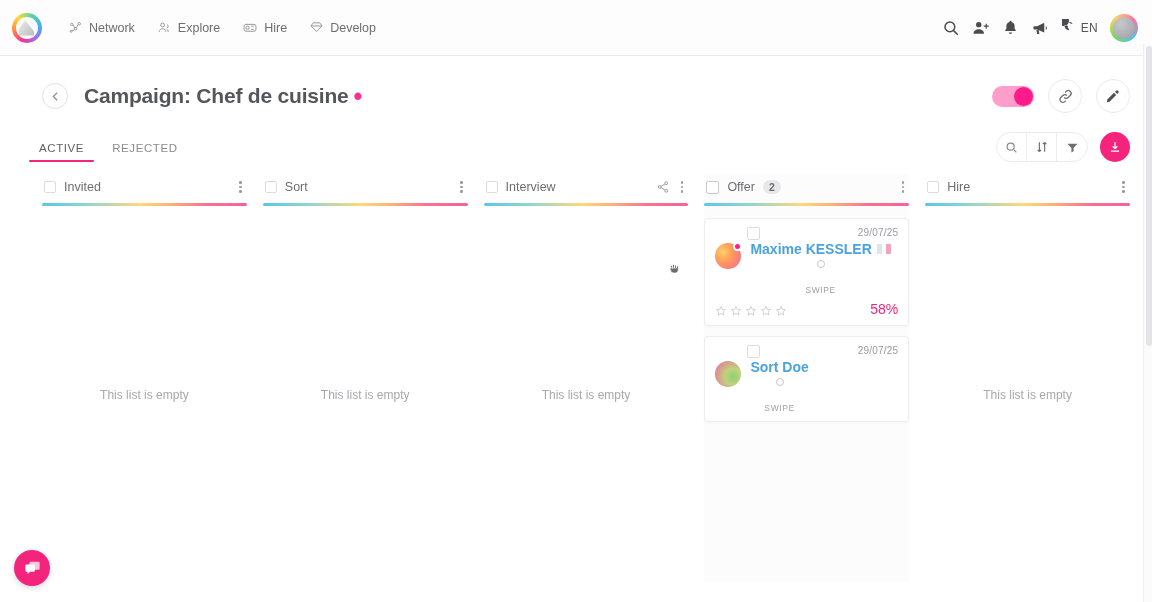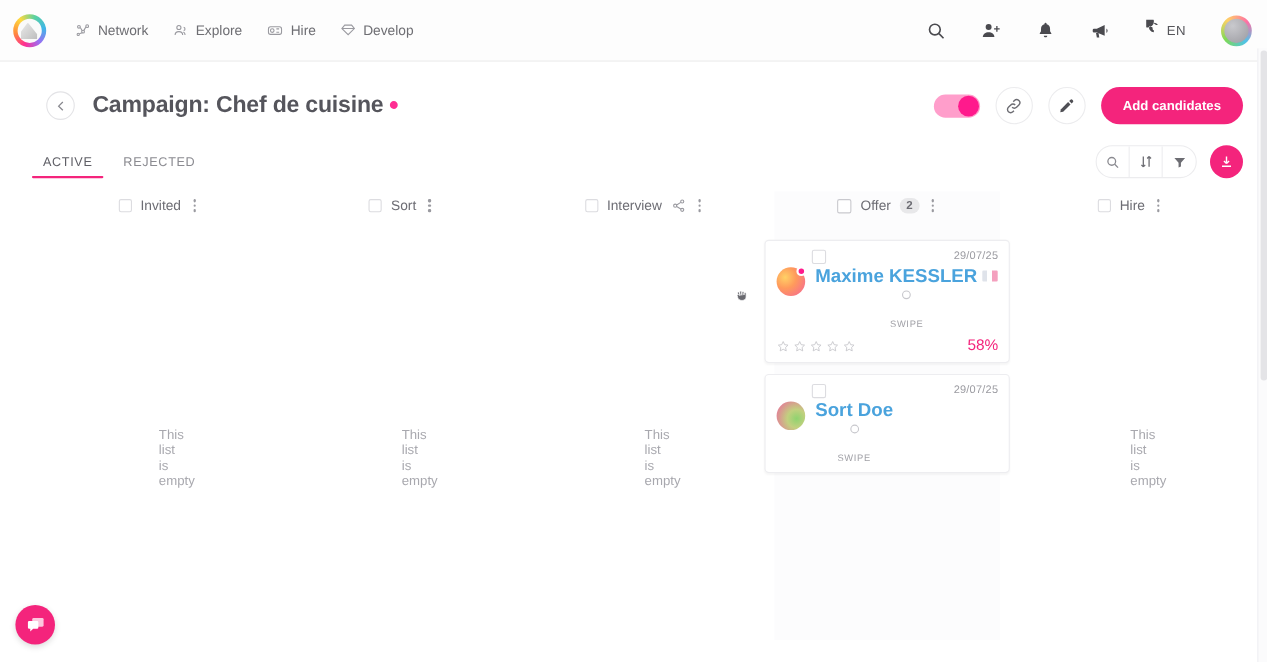--- a/index.html
+++ b/index.html
@@ -42,21 +42,21 @@
   .nav-links { display: flex; align-items: center; gap: 22px; }
   .nav-link {
     display: flex; align-items: center; gap: 6px;
     font-size: 12.5px; color: #6e6e73; cursor: pointer;
     white-space: nowrap;
   }
   .nav-link svg { display: block; }
 
   .topnav-right {
     margin-left: auto;
-    display: flex; align-items: center; gap: 32px;
+    display: flex; align-items: center; gap: 12px;
   }
   .nav-icon { cursor: pointer; display: flex; align-items: center; color: #4a4a4f; }
   .lang-box { display: flex; align-items: center; gap: 5px; cursor: pointer; color: #4a4a4f; }
   .lang-label { font-size: 12px; color: #55555a; letter-spacing: .3px; }
   .avatar-nav {
     width: 28px; height: 28px; border-radius: 50%;
     background: conic-gradient(from 140deg, #4fc3e8, #7ed957, #ffd166, #ff6fa5, #4fc3e8);
     display: flex; align-items: center; justify-content: center;
     cursor: pointer;
   }
@@ -148,21 +148,21 @@
     cursor: pointer;
   }
 
   
   .board {
     display: flex;
     padding: 12px 22px 0 42px;
     gap: 16px;
     height: 420px;
   }
-  .column { flex: 1 1 0; min-width: 0; display: flex; flex-direction: column; align-items: center; }
+  .column { flex: 1 1 0; min-width: 0; display: flex; flex-direction: column; }
   .column.active-drop { background: #fcfcfd; }
   .col-head {
     display: flex; align-items: center; gap: 8px;
     height: 26px; padding: 0 2px;
   }
   .col-check {
     width: 12px; height: 12px; border-radius: 2px;
     border: 1.2px solid #dcdce0; background: #fff; cursor: pointer;
     flex: 0 0 auto;
   }
@@ -215,21 +215,21 @@
   .cand-avatar.a1 { background: radial-gradient(circle at 30% 35%, #ffd166 0%, #ff9a5c 40%, #f4639a 100%); }
   .cand-avatar.a2 { background: radial-gradient(circle at 70% 60%, #8fd36f 0%, #c2d07f 35%, #f05fa0 100%); }
   .avatar-badge {
     position: absolute; right: -1px; top: -1px;
     width: 9px; height: 9px; border-radius: 50%;
     background: #ff1a8c; border: 2px solid #fff;
   }
   .cand-info { min-width: 0; }
   .cand-name-row { display: flex; align-items: center; gap: 5px; }
   .cand-name {
-    font-size: 17px; font-weight: bold; color: #4aa3dd;
+    font-size: 14px; font-weight: bold; color: #4aa3dd;
     white-space: nowrap; cursor: pointer;
   }
   .flag-icon {
     width: 14px; height: 10px; border-radius: 1px;
     background: linear-gradient(to right, #dfe3ea 0%, #dfe3ea 33%, #ffffff 33%, #ffffff 66%, #f4a0be 66%, #f4a0be 100%);
     flex: 0 0 auto;
   }
   .cand-source { display: flex; align-items: center; gap: 17px; margin-top: 3px; flex-direction: column; }
   .src-ring {
     width: 8px; height: 8px; border-radius: 50%;
@@ -401,21 +401,20 @@
       </svg>
     </div>
 
     <div class="round-btn">
       <svg width="16" height="16" viewBox="0 0 24 24" fill="#4f4f55">
         <path d="M3.5 17.2l10-10 3.3 3.3-10 10-4 .7z"></path>
         <path d="M15 5.7l1.7-1.7a1.8 1.8 0 012.6 0l.7.7a1.8 1.8 0 010 2.6L18.3 9z"></path>
       </svg>
     </div>
 
-    <button class="cta-btn">Add candidates</button>
   </div>
 </div>
 
 <div class="tabs-row">
 
   <div class="tabs">
     <div class="tab active">
       <span>ACTIVE</span>
     </div>
     <div class="tab">

